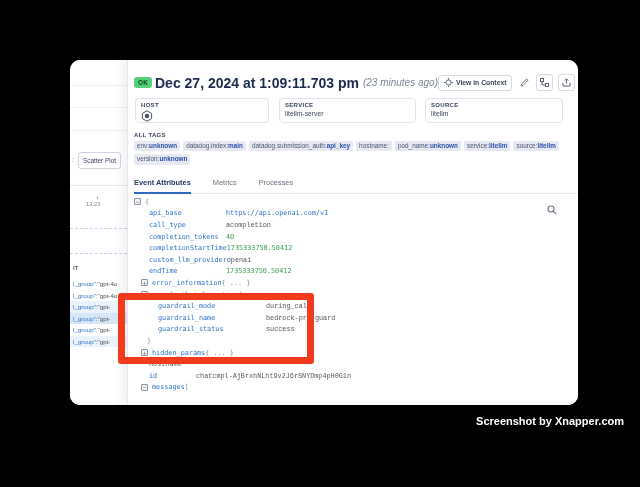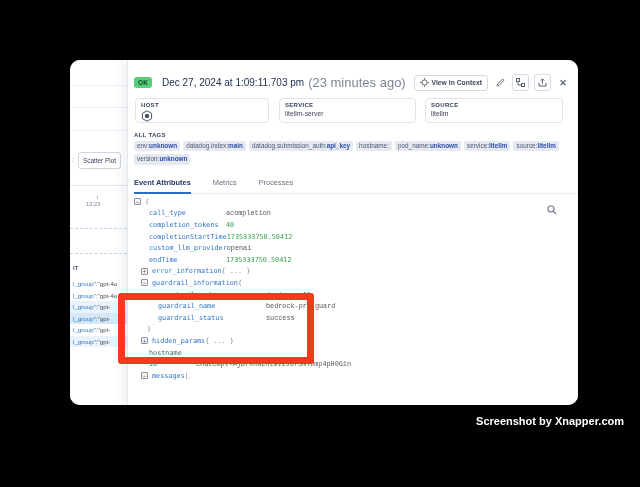--- a/index.html
+++ b/index.html
@@ -38,22 +38,22 @@
   .panel{
     position:absolute;left:57px;top:0;right:0;bottom:0;background:#fff;
     border-left:1px solid #e4e7ec;box-shadow:-5px 0 10px rgba(30,40,70,.07);
   }
   
   .phead{position:absolute;left:6px;right:8px;top:13px;height:19px;display:flex;align-items:center;}
   .ok-badge{
     background:#57cf79;color:#0b3d1f;font-size:6.4px;font-weight:bold;
     padding:2px 4px;border-radius:3px;letter-spacing:.2px;
   }
-  .ptitle{font-size:10px;font-weight:normal;color:#1b2b4d;margin-left:10px;white-space:nowrap;}
-  .ptimeago{font-size:13px;color:#7c8595;margin-left:4px;white-space:nowrap;}
+  .ptitle{font-size:14px;font-weight:bold;color:#1b2b4d;margin-left:3px;white-space:nowrap;}
+  .ptimeago{font-size:10px;color:#7c8595;margin-left:4px;white-space:nowrap;font-style:italic;}
   .pactions{margin-left:auto;display:flex;align-items:center;gap:5px;}
   .vic-btn{
     display:flex;align-items:center;gap:3px;height:16px;padding:0 5px;
     border:1px solid #d6dae2;border-radius:3px;background:#fff;
     font-size:6.8px;font-weight:bold;color:#3c4759;white-space:nowrap;
   }
   .icon-btn{display:flex;align-items:center;justify-content:center;width:14px;height:14px;color:#5a6475;}
   .icon-btn.boxed{border:1px solid #d6dae2;border-radius:3px;width:15px;height:15px;background:#fff;}
   .close-x{font-size:9px;color:#5a6475;font-weight:bold;}
   
@@ -266,20 +266,24 @@
         <svg width="10" height="10" viewBox="0 0 10 10">
             <circle cx="4" cy="4" r="3" fill="none" stroke="#6a7383" stroke-width="1.1"></circle>
             <line x1="6.3" y1="6.3" x2="9.2" y2="9.2" stroke="#6a7383" stroke-width="1.1"></line>
           </svg>
       </span>
     <div class="trow r-open">
           <span class="toggle">−</span>
           <span class="tpunct">{</span>
         </div>
         <div class="trow r-kv1">
+          <span class="tkey">api_base</span>
+          <span class="tval link">https://api.openai.com/v1</span>
+        </div>
+        <div class="trow r-kv1">
           <span class="tkey">call_type</span>
           <span class="tval string">acompletion</span>
         </div>
         <div class="trow r-kv1">
           <span class="tkey">completion_tokens</span>
           <span class="tval number">40</span>
         </div>
         <div class="trow r-kv1">
           <span class="tkey">completionStartTime</span>
           <span class="tval number">1735333750.50412</span>

